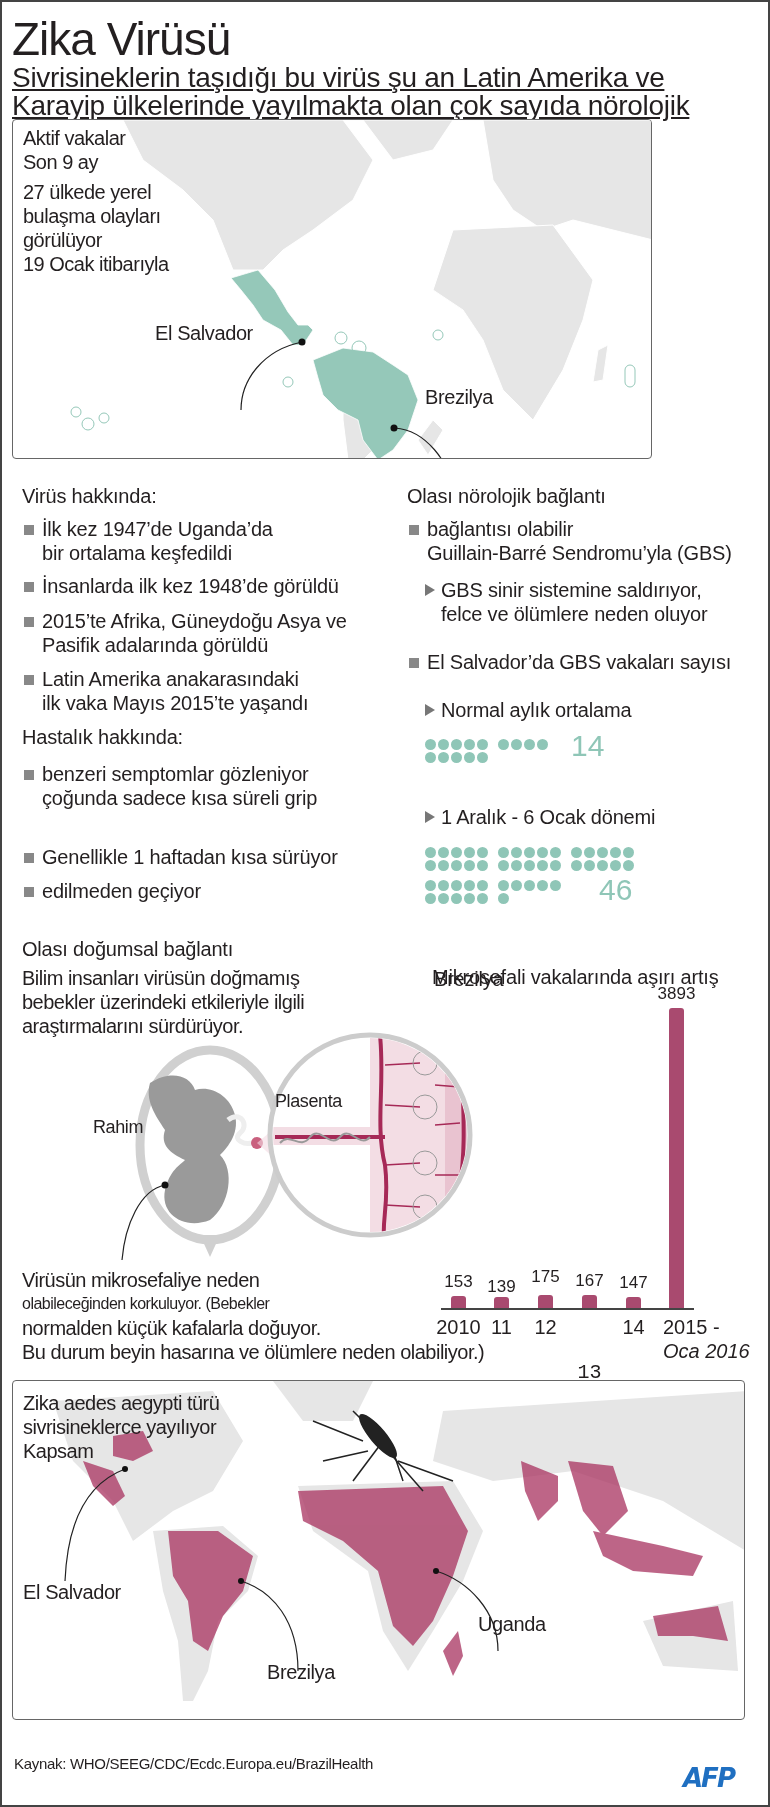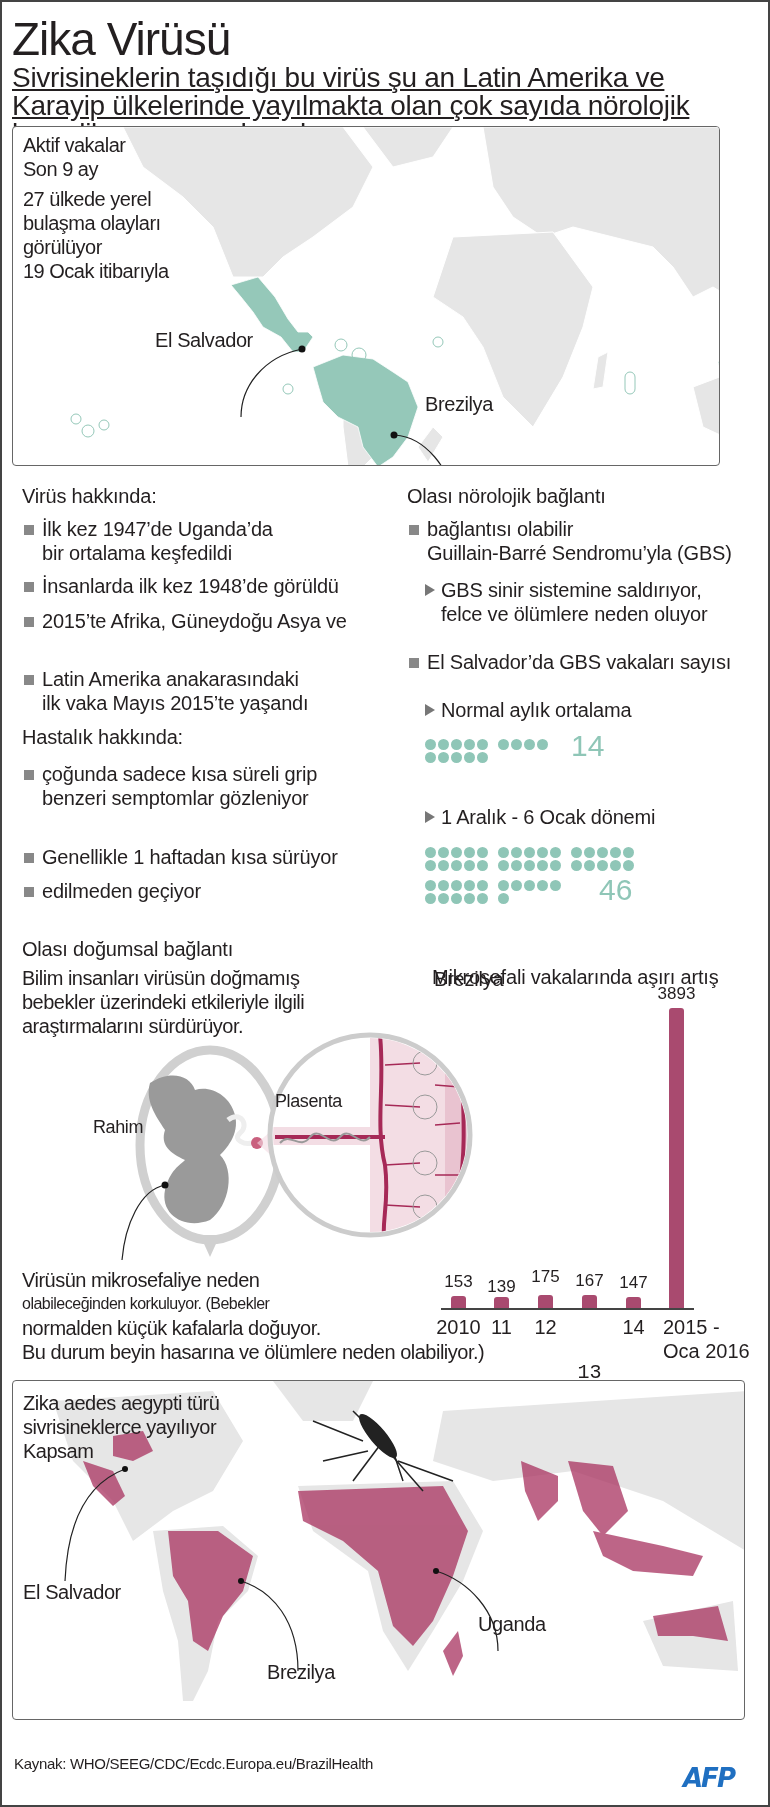--- a/index.html
+++ b/index.html
@@ -25,21 +25,21 @@
   .afp { position: absolute; left: 683px; top: 1763px; font-size: 26px; font-weight: bold; font-style: italic; color: #1f6fc1; letter-spacing: -2px; font-family: "DejaVu Sans", sans-serif; }
 </style>
 </head>
 <body>
 
 <div class="frame"></div>
 
 <h1>Zika Virüsü</h1>
 <div class="subtitle">Sivrisineklerin taşıdığı bu virüs şu an Latin Amerika ve Karayip ülkelerinde yayılmakta olan çok sayıda nörolojik komplikasyona neden oluyor.</div>
 
-<div class="mapbox" style="left:12px; top:126px; width:708px; height:340px;">
+<div class="mapbox" style="left:12px; top:119px; width:640px; height:340px;">
   <svg width="733" height="340" viewBox="0 0 733 340" style="position:absolute;left:0;top:0;">
     <g fill="#e6e6e6" stroke="#fff" stroke-width="1">
 
       <path d="M110 0 L330 0 L360 40 L340 80 L300 110 L270 130 L250 150 L220 150 L200 100 L170 70 L130 40 Z"></path>
 
       <path d="M350 0 L440 0 L420 30 L380 40 Z"></path>
 
       <path d="M470 0 L733 0 L733 180 L700 160 L680 170 L660 140 L640 120 L600 110 L560 100 L530 110 L500 90 L480 60 Z"></path>
 
       <path d="M440 110 L540 105 L580 160 L570 200 L550 250 L520 300 L490 270 L470 220 L450 190 L420 170 Z"></path>
@@ -91,30 +91,31 @@
 <div class="sec-h" style="left:22px; top:485px;">Virüs hakkında:</div>
 <div class="bul" style="left:22px; top:517px;">
   <div>İlk kez 1947’de Uganda’da</div>
   <div>bir ortalama keşfedildi</div>
 </div>
 <div class="bul" style="left:22px; top:574px;">
   <div>İnsanlarda ilk kez 1948’de görüldü</div>
 </div>
 <div class="bul" style="left:22px; top:609px;">
   <div>2015’te Afrika, Güneydoğu Asya ve</div>
+  <div>Pasifik adalarında görüldü</div>
 </div>
 <div class="bul" style="left:22px; top:667px;">
   <div>Latin Amerika anakarasındaki</div>
   <div>ilk vaka Mayıs 2015’te yaşandı</div>
 </div>
 
 <div class="sec-h" style="left:22px; top:726px;">Hastalık hakkında:</div>
 <div class="bul" style="left:22px; top:762px;">
+  <div>benzeri semptomlar gözleniyor</div>
   <div>çoğunda sadece kısa süreli grip</div>
-  <div>benzeri semptomlar gözleniyor</div>
 </div>
 <div class="bul" style="left:22px; top:845px;">
   <div>Genellikle 1 haftadan kısa sürüyor</div>
 </div>
 <div class="bul" style="left:22px; top:879px;">
   <div>edilmeden geçiyor</div>
 </div>
 
 <div class="sec-h" style="left:407px; top:485px;">Olası nörolojik bağlantı</div>
 <div class="bul" style="left:407px; top:517px;">
@@ -272,21 +273,21 @@
     <div class="xtick" style="left: 515.5px; width: 60px; top: 1316px;">12</div>
     <div class="bar" style="background: rgb(169, 74, 111); left: 582px; width: 15px; top: 1295.13px; height: 12.8693px;"></div>
     <div class="barval" style="left: 564.5px; top: 1271.13px;">167</div>
     <div class="xtick" style="left: 559.5px; width: 60px; top: 1361px; font-family: Liberation Mono, monospace;">13</div>
     <div class="bar" style="background: rgb(169, 74, 111); left: 626px; width: 15px; top: 1296.67px; height: 11.328px;"></div>
     <div class="barval" style="left: 608.5px; top: 1272.67px;">147</div>
     <div class="xtick" style="left: 603.5px; width: 60px; top: 1316px;">14</div>
     <div class="bar" style="background: rgb(169, 74, 111); left: 669px; width: 15px; top: 1008px; height: 300px;"></div>
     <div class="barval" style="left: 651.5px; top: 984px;">3893</div>
     <div class="xtick" style="left: 663px; width: 80px; top: 1316px; text-align: left;">2015 -</div>
-    <div class="xtick" style="left: 663px; text-align: left; width: 90px; top: 1340px;">Oca 2016</div>
+    <div class="xtick" style="left: 663px; text-align: left; width: 90px; top: 1340px; font-style: italic;">Oca 2016</div>
   </div>
 <div class="abs" style="left:441px; top:1308px; width:253px; height:1.5px; background:#444;"></div>
 
 <div class="mapbox" style="left:12px; top:1380px; width:733px; height:340px;">
   <svg width="733" height="340" viewBox="0 0 733 340" style="position:absolute;left:0;top:0;">
     <g fill="#e6e6e6">
       <path d="M40 20 L200 10 L230 60 L200 110 L160 130 L120 160 L100 120 L60 80 Z"></path>
       <path d="M260 0 L360 0 L340 40 L290 40 Z"></path>
       <path d="M430 30 L733 10 L733 170 L650 120 L560 90 L480 100 L420 80 Z"></path>
       <path d="M285 105 L440 100 L470 150 L450 200 L420 250 L395 290 L370 250 L355 190 L300 150 Z"></path>

